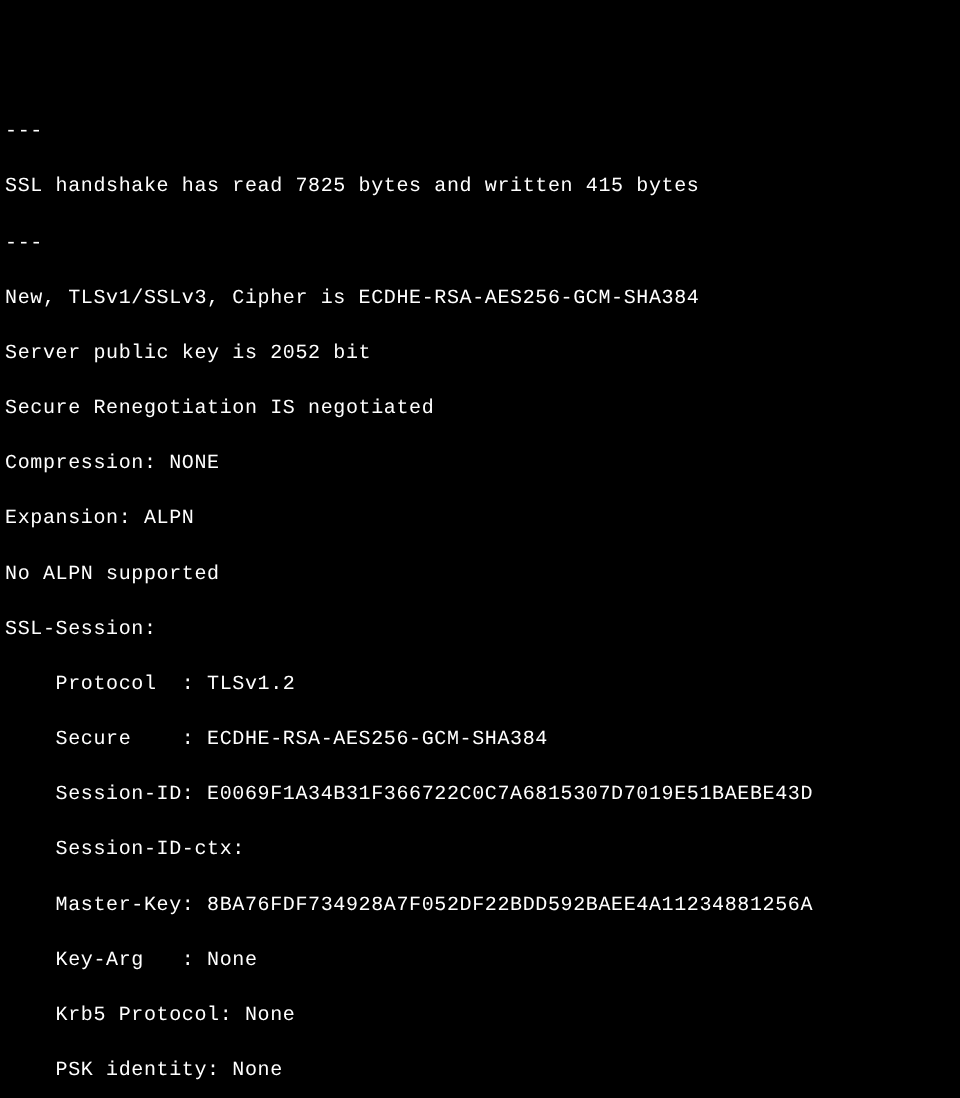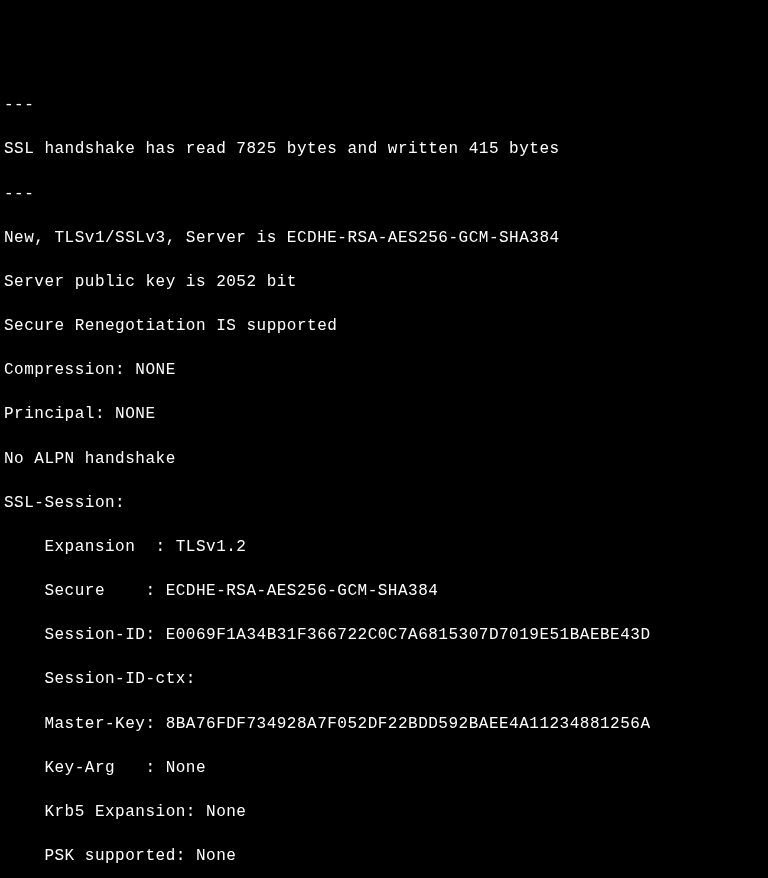--- a/index.html
+++ b/index.html
@@ -22,35 +22,35 @@
     }
   </style>
 </head>
 <body>
 
 
 
 <span class="line">---</span>
 <span class="line">SSL handshake has read 7825 bytes and written 415 bytes</span>
 <span class="line">---</span>
-<span class="line">New, TLSv1/SSLv3, Server is ECDHE-RSA-AES256-GCM-SHA384</span>
+<span class="line">New, TLSv1/SSLv3, Cipher is ECDHE-RSA-AES256-GCM-SHA384</span>
 <span class="line">Server public key is 2052 bit</span>
-<span class="line">Secure Renegotiation IS supported</span>
+<span class="line">Secure Renegotiation IS negotiated</span>
 <span class="line">Compression: NONE</span>
-<span class="line">Principal: NONE</span>
-<span class="line">No ALPN handshake</span>
+<span class="line">Expansion: ALPN</span>
+<span class="line">No ALPN supported</span>
 <span class="line">SSL-Session:</span>
-<span class="line">    Expansion  : TLSv1.2</span>
+<span class="line">    Protocol  : TLSv1.2</span>
 <span class="line">    Secure    : ECDHE-RSA-AES256-GCM-SHA384</span>
 <span class="line">    Session-ID: E0069F1A34B31F366722C0C7A6815307D7019E51BAEBE43D</span>
 <span class="line">    Session-ID-ctx:</span>
 <span class="line">    Master-Key: 8BA76FDF734928A7F052DF22BDD592BAEE4A11234881256A</span>
 <span class="line">    Key-Arg   : None</span>
-<span class="line">    Krb5 Expansion: None</span>
-<span class="line">    PSK supported: None</span>
+<span class="line">    Krb5 Protocol: None</span>
+<span class="line">    PSK identity: None</span>
 
 
 
 
 
 
 
 
 
 

